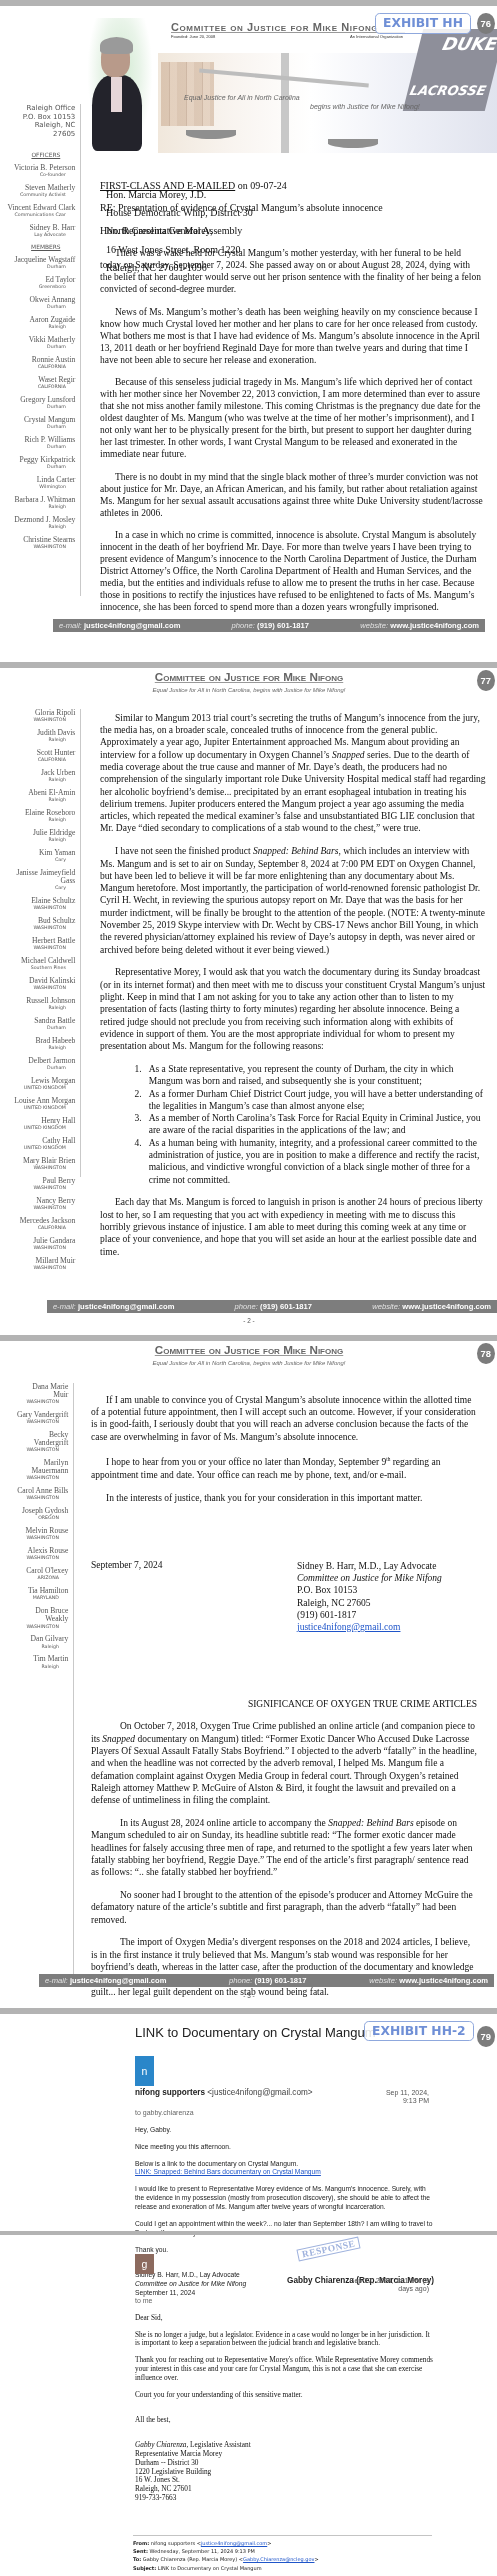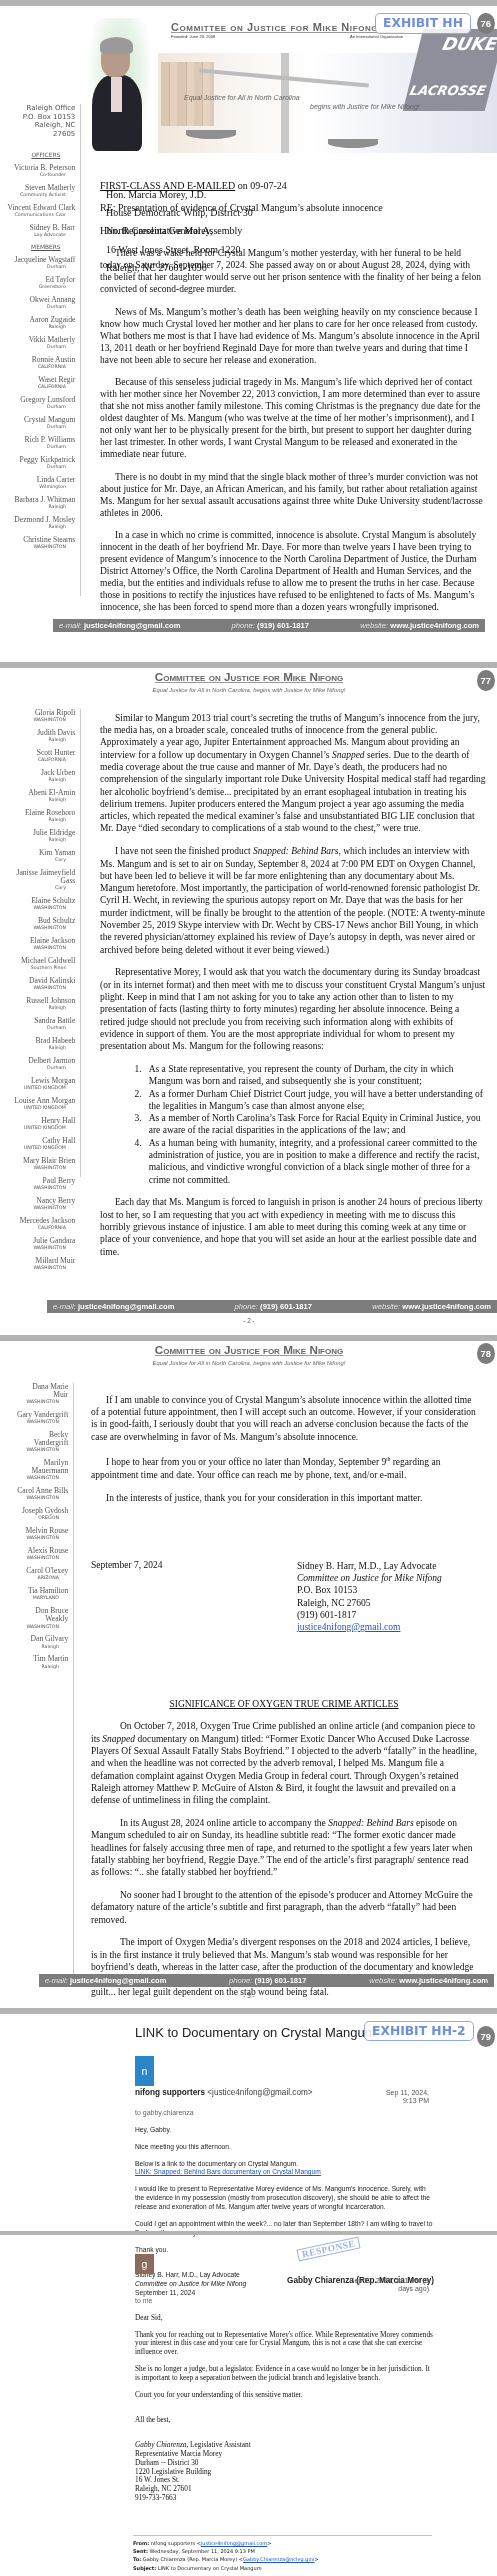--- a/index.html
+++ b/index.html
@@ -59,21 +59,21 @@
   .hdr2-sub { position: absolute; left: 0; width: 498px; text-align: center; font-family: "Liberation Sans", sans-serif; font-style: italic; font-size: 5.9px; color: #666; }
   #p2 { height: 667px; }
   #p3 { height: 667px; }
 
   ol.reasons { margin: 0 0 10.5px 44px; padding-left: 0; }
   ol.reasons li { margin-bottom: 0; padding-left: 4.7px; }
 
   .sig-block { position: absolute; font-size: 8.8px; line-height: 11.4px; }
   .sig-block div { margin: 0; }
   .link { color: #1f55c9; text-decoration: underline; }
-  .center-u { text-align: center; text-decoration: underline; }
+  .center-u { text-align: right; }
 
   
   #p4 { height: 585px; font-family: "Liberation Sans", sans-serif; }
   .em-title { position: absolute; left: 135px; top: 11.7px; font-size: 13px; color: #222; }
   .avatar { position: absolute; width: 19px; height: 30px; color: #fff; font-size: 10.5px; display: flex; align-items: center; justify-content: center; }
   .em { position: absolute; left: 135px; width: 299px; font-size: 6.7px; line-height: 8.8px; color: #222; }
   .em p { margin-bottom: 8.2px; }
   .sender { font-weight: bold; font-size: 8.2px; color: #222; }
   .sender-addr { font-weight: normal; color: #444; }
   .when { position: absolute; right: 69px; text-align: right; font-size: 7px; color: #555; line-height: 8.8px; }
@@ -222,21 +222,21 @@
         <div class="sb-name">Julie Eldridge</div>
         <div class="sb-loc">Raleigh</div>
         <div class="sb-name">Kim Yaman</div>
         <div class="sb-loc">Cary</div>
         <div class="sb-name">Janisse Jaimeyfield Gass</div>
         <div class="sb-loc">Cary</div>
         <div class="sb-name">Elaine Schultz</div>
         <div class="sb-loc">WASHINGTON</div>
         <div class="sb-name">Bud Schultz</div>
         <div class="sb-loc">WASHINGTON</div>
-        <div class="sb-name">Elaine Jackson</div>
+        <div class="sb-name">Herbert Battle</div>
         <div class="sb-loc">WASHINGTON</div>
         <div class="sb-name">Michael Caldwell</div>
         <div class="sb-loc">Southern Pines</div>
         <div class="sb-name">David Kalinski</div>
         <div class="sb-loc">WASHINGTON</div>
         <div class="sb-name">Russell Johnson</div>
         <div class="sb-loc">Raleigh</div>
         <div class="sb-name">Sandra Battle</div>
         <div class="sb-loc">Durham</div>
         <div class="sb-name">Brad Habeeb</div>
@@ -397,22 +397,22 @@
     <div class="sender">Gabby Chiarenza (Rep. Marcia Morey)</div>
   </div>
   <div class="when" style="top:263px;">
     <div>Sep 17, 2024, 1:11 PM (9</div>
     <div>days ago)</div>
   </div>
   <div class="em" style="top:283px;">
     <p class="to">to me</p>
     <div class="serif">
       <p>Dear Sid,</p>
+      <p>She is no longer a judge, but a legislator. Evidence in a case would no longer be in her jurisdiction. It is important to keep a separation between the judicial branch and legislative branch.</p>
       <p>Thank you for reaching out to Representative Morey's office. While Representative Morey commends your interest in this case and your care for Crystal Mangum, this is not a case that she can exercise influence over.</p>
-      <p>She is no longer a judge, but a legislator. Evidence in a case would no longer be in her jurisdiction. It is important to keep a separation between the judicial branch and legislative branch.</p>
       <p style="margin-bottom:16.4px;">Court you for your understanding of this sensitive matter.</p>
       <p style="margin-bottom:16.4px;">All the best,</p>
       <p>
         <i>Gabby Chiarenza</i><span>, Legislative Assistant</span><br>
         <span>Representative Marcia Morey</span><br>
         <span>Durham -- District 30</span><br>
         <span>1220 Legislative Building</span><br>
         <span>16 W. Jones St.</span><br>
         <span>Raleigh, NC 27601</span><br>
         <span>919-733-7663</span>

